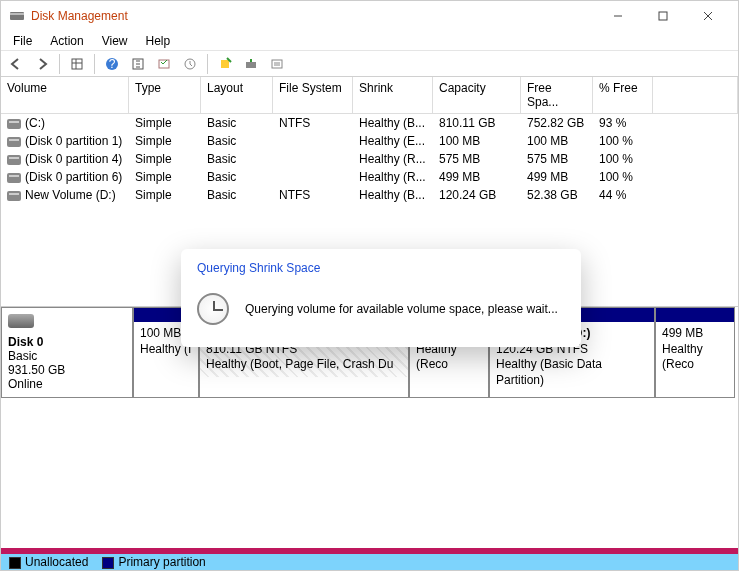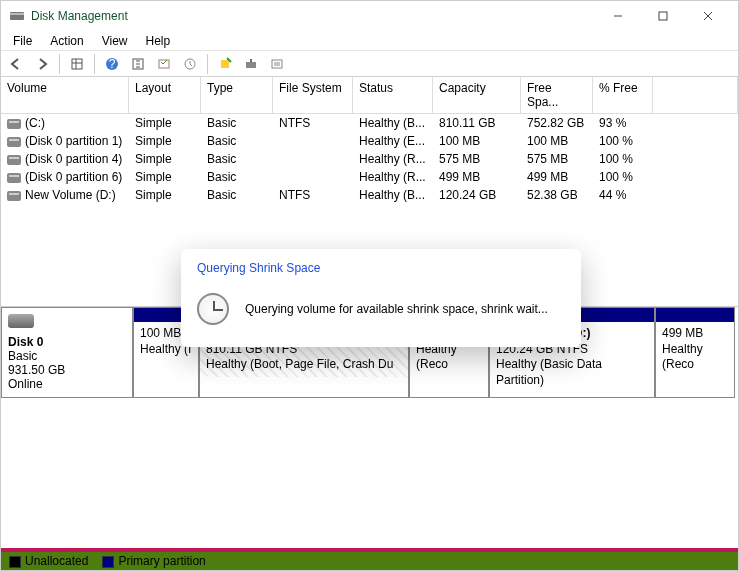--- a/index.html
+++ b/index.html
@@ -1,20 +1,20 @@
 <!DOCTYPE html>
 <html><head>
 <meta charset="utf-8">
 <style>
 * { box-sizing: border-box; margin: 0; padding: 0; font-family: "Segoe UI", Tahoma, sans-serif; font-size: 12px; }
 body { background: #fff; width: 739px; height: 571px; overflow: hidden; position: relative; border: 1px solid #ccc; }
 
 .titlebar { height: 30px; display: flex; align-items: center; padding: 0 8px; }
 .titlebar .app-icon { width: 16px; height: 16px; margin-right: 6px; }
-.titlebar .title { flex: 1; color: #14532d; font-size: 12px; }
+.titlebar .title { flex: 1; color: #c2410c; font-size: 12px; }
 .winbtn { width: 45px; height: 30px; display: flex; align-items: center; justify-content: center; color: #888; }
 
 .menubar { height: 20px; display: flex; align-items: center; padding: 0 4px; gap: 2px; border-bottom: 1px solid #e5e5e5; }
 .menuitem { padding: 2px 8px; color: #000; }
 
 .toolbar { height: 26px; display: flex; align-items: center; padding: 2px 4px; gap: 4px; border-bottom: 1px solid #d0d0d0; }
 .tbtn { width: 22px; height: 22px; display: flex; align-items: center; justify-content: center; border: 1px solid transparent; }
 .tsep { width: 1px; height: 20px; background: #ccc; margin: 0 2px; }
 
 .listview { border-bottom: 1px solid #ccc; }
@@ -42,21 +42,21 @@
 .disk-info .dicon { width: 26px; height: 14px; background: linear-gradient(#aaa,#666); border-radius: 3px; margin-bottom: 4px; display:inline-block; }
 .disk-info .cdicon { width: 22px; height: 22px; border-radius: 50%; background: radial-gradient(circle,#fff 20%,#ccc 22%,#999 100%); margin-bottom:4px; display:inline-block; border:1px solid #888;}
 .part-track { flex: 1; display: flex; }
 .part { border: 1px solid #888; background: #fff; position: relative; overflow: hidden; }
 .part-header { height: 14px; background: #000080; }
 .part-body { padding: 4px 6px; font-size: 11px; line-height: 1.3; }
 .part-body .pname { font-weight: bold; }
 .crosshatch .part-body { background: repeating-linear-gradient(45deg,#fff,#fff 5px,#eee 5px,#eee 7px); }
 .empty-track { flex:1; border:1px solid #888; background:#f7f7f7; }
 
-.legend { position: absolute; bottom: 0; left: 0; right: 0; height: 22px; border-top: 4px solid #be185d; display: flex; align-items: center; padding: 0 8px; gap: 14px; background:#4d7c0f; }
+.legend { position: absolute; bottom: 0; left: 0; right: 0; height: 22px; border-top: 6px solid #be185d; display: flex; align-items: center; padding: 0 8px; gap: 14px; background:#7dd3fc; }
 .legend .sw { width: 12px; height: 12px; display: inline-block; margin-right: 4px; vertical-align: middle; border:1px solid #333; }
 .sw-black { background: #000; }
 .sw-blue  { background: #000080; }
 
 .dialog { position: absolute; top: 248px; left: 180px; width: 400px; background: #fff; border-radius: 6px; box-shadow: 0 10px 30px rgba(0,0,0,0.25); padding: 0; }
 .dialog-title { padding: 12px 16px 10px; color: #1d4ed8; font-size: 12px; }
 .dialog-body { padding: 8px 16px 22px; display: flex; align-items: center; gap: 16px; }
 .clock-icon { width: 32px; height: 32px; border-radius: 50%; border: 2px solid #888; position: relative; background: radial-gradient(circle,#fff,#eee); }
 .clock-icon::before { content:""; position:absolute; left:50%; top:20%; width:2px; height:30%; background:#555; transform-origin:bottom; }
 .clock-icon::after  { content:""; position:absolute; left:50%; top:50%; width:35%; height:2px; background:#555; }
@@ -163,24 +163,24 @@
         <rect x="2" y="3" width="10" height="8" fill="none" stroke="#888"></rect>
         <line x1="4" y1="6" x2="10" y2="6" stroke="#888"></line>
         <line x1="4" y1="8" x2="10" y2="8" stroke="#888"></line>
       </svg>
     </div>
 </div>
 
 <div class="listview" style="height:230px;">
   <div class="lv-header">
     <div class="col c-vol">Volume</div>
+    <div class="col c-typ">Type</div>
     <div class="col c-lay">Layout</div>
-    <div class="col c-typ">Type</div>
     <div class="col c-fs">File System</div>
-    <div class="col c-sta">Status</div>
+    <div class="col c-sta">Shrink</div>
     <div class="col c-cap">Capacity</div>
     <div class="col c-fre">Free Spa...</div>
     <div class="col c-pct">% Free</div>
     <div class="col c-pad"></div>
   </div>
   <div id="rows-container">
       <div class="lv-row">
         <div class="cell c-vol"><span class="disk-glyph"></span>(C:)</div>
         <div class="cell c-lay">Simple</div>
         <div class="cell c-typ">Basic</div>
@@ -286,15 +286,15 @@
 
 <div class="legend">
   <span><span class="sw sw-black"></span><span>Unallocated</span></span>
   <span><span class="sw sw-blue"></span><span>Primary partition</span></span>
 </div>
 
 <div class="dialog">
   <div class="dialog-title">Querying Shrink Space</div>
   <div class="dialog-body">
     <div class="clock-icon"></div>
-    <div>Querying volume for available shrink space, shrink wait...</div>
+    <div>Querying volume for available volume space, please wait...</div>
   </div>
 </div>
 
 </body></html>

